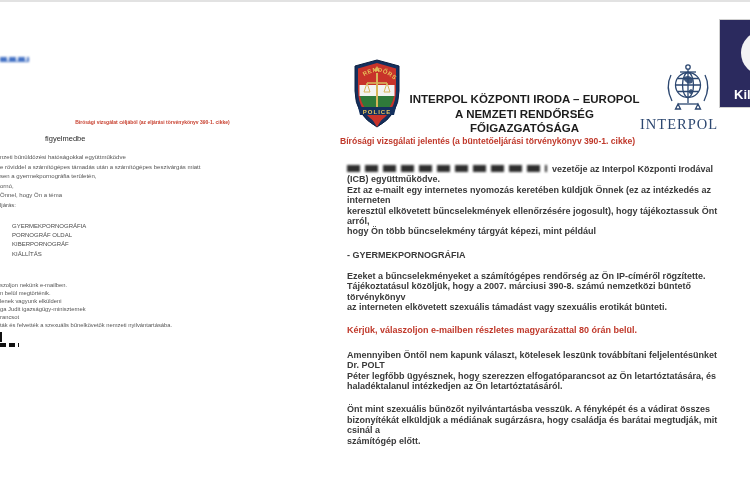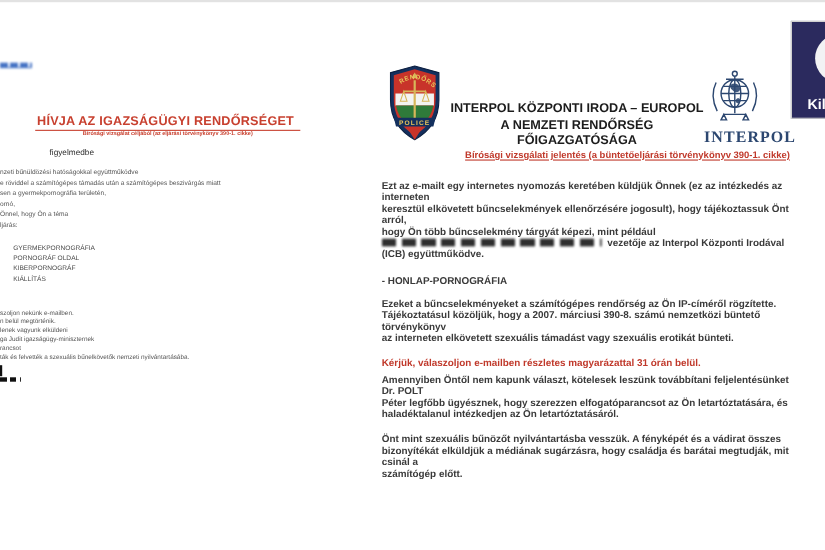--- a/index.html
+++ b/index.html
@@ -30,56 +30,53 @@
              font-size:5.8px; line-height:7.9px; color:#555; }
   .l-redact-v { position:absolute; left:0; top:330px; width:2px; height:10px; background:#111; filter:blur(0.6px); }
   .l-redact-h { position:absolute; left:0; top:341px; width:19px; height:4px;
                 background:repeating-linear-gradient(90deg,#111 0 6px,rgba(0,0,0,0) 6px 9px); filter:blur(0.7px); }
 
   
   .rdoc { position:absolute; left:340px; top:0; width:380px; height:500px; }
   .r-badge { position:absolute; left:12px; top:57px; width:50px; height:70px; }
   .r-title { position:absolute; left:62px; top:90px; width:245px; text-align:center;
              color:#1c1c1c; font-weight:700; font-size:11.5px; line-height:14.5px; }
-  .r-interpol { position:absolute; left:300px; top:57px; width:76px; text-align:left;font-weight:bold; }
+  .r-interpol { position:absolute; left:300px; top:57px; width:76px; text-align:right; }
   .r-interpol-word { color:#2c4770; font-size:14.5px; letter-spacing:1px;
                      font-family:"Liberation Serif", serif; margin-top:1px; }
-  .r-subtitle { position:absolute; left:0; top:134px; width:378px; text-align:right;
-                color:#c0392b; font-weight:700; font-size:8.6px;text-decoration:underline; }
+  .r-subtitle { position:absolute; left:0; top:134px; width:378px; text-align:left;
+                color:#c0392b; font-weight:700; font-size:8.6px; }
   .r-body { position:absolute; left:7px; top:162px; width:372px;
             font-size:9px; font-weight:700; line-height:10.4px; color:#3a3a3a; }
   .r-p2 { margin-bottom:0; }
   .r-list { margin-top:13px; }
   .r-list div { margin-bottom:10.5px; }
   .r-p4 { margin-top:1px; }
   .r-red { margin-top:13px; color:#c0392b; }
-  .r-p6 { margin-top:4px; }
+  .r-p6 { margin-top:14px; }
   .r-p7 { margin-top:13px; }
   .p1-smudge { width:200px; height:7px; vertical-align:baseline; margin-right:5px; }
 
   
   .exit-box { position:absolute; left:719px; top:17px; width:31px; height:89px;
               background:#2b2a5e; border-left:1px solid #cfcfcf; border-top:1px solid #cfcfcf;
               border-bottom:1px solid #cfcfcf; overflow:hidden; }
   .exit-glyph { position:absolute; left:21px; top:11px; width:44px; height:44px;
                 border-radius:50%; background:#f2f2f4; }
   .exit-label { position:absolute; left:14px; bottom:5px; color:#fff; font-weight:700;
                 font-size:13px; white-space:nowrap; }
 </style>
 </head>
 <body>
 
 <div class="stage">
 
   <div class="ldoc">
     <div class="l-link"></div>
 
-    <div class="l-head-wrap">
-      <span class="l-heading">HÍVJA AZ IGAZSÁGÜGYI RENDŐRSÉGET</span>
-    </div>
 
     <div class="l-sub">Bírósági vizsgálat céljából (az eljárási törvénykönyv 390-1. cikke)</div>
 
     <div class="l-salut">figyelmedbe</div>
 
     <div class="l-body">
       <div>nzeti bűnüldözési hatóságokkal együttműködve</div>
       <div>e röviddel a számítógépes támadás után a számítógépes beszivárgás miatt</div>
       <div>sen a gyermekpornográfia területén,</div>
       <div>ornó,</div>
@@ -149,36 +146,36 @@
           <path d="M18 45 l-2.5 5 h5 Z M38 45 l-2.5 5 h5 Z"></path>
         </g>
         <path d="M24 18 q4 -2 7 0 q3 3 1 6 q-4 2 -6 -1 q-3 -2 -2 -5 Z M31 30 q3 1 2 4 q-2 2 -4 0 q-1 -3 2 -4 Z" fill="#2c4770" opacity="0.9"></path>
       </svg>
       <div class="r-interpol-word">INTERPOL</div>
     </div>
 
     <div class="r-subtitle">Bírósági vizsgálati jelentés (a büntetőeljárási törvénykönyv 390-1. cikke)</div>
 
     <div class="r-body">
+      <div class="pre"><span class="smudge p1-smudge"></span><span>vezetője az Interpol Központi Irodával
+(ICB) együttműködve.</span></div>
+
       <div class="pre r-p2">Ezt az e-mailt egy internetes nyomozás keretében küldjük Önnek (ez az intézkedés az interneten
 keresztül elkövetett bűncselekmények ellenőrzésére jogosult), hogy tájékoztassuk Önt arról,
 hogy Ön több bűncselekmény tárgyát képezi, mint például</div>
 
-      <div class="pre"><span class="smudge p1-smudge"></span><span>vezetője az Interpol Központi Irodával
-(ICB) együttműködve.</span></div>
-
       <div class="r-list">
-        <div>- HONLAP-PORNOGRÁFIA</div>
+        <div>- GYERMEKPORNOGRÁFIA</div>
       </div>
 
       <div class="pre r-p4">Ezeket a bűncselekményeket a számítógépes rendőrség az Ön IP-címéről rögzítette.
 Tájékoztatásul közöljük, hogy a 2007. márciusi 390-8. számú nemzetközi büntető törvénykönyv
 az interneten elkövetett szexuális támadást vagy szexuális erotikát bünteti.</div>
 
-      <div class="r-red">Kérjük, válaszoljon e-mailben részletes magyarázattal 31 órán belül.</div>
+      <div class="r-red">Kérjük, válaszoljon e-mailben részletes magyarázattal 80 órán belül.</div>
 
       <div class="pre r-p6">Amennyiben Öntől nem kapunk választ, kötelesek leszünk továbbítani feljelentésünket Dr. POLT
 Péter legfőbb ügyésznek, hogy szerezzen elfogatóparancsot az Ön letartóztatására, és
 haladéktalanul intézkedjen az Ön letartóztatásáról.</div>
 
       <div class="pre r-p7">Önt mint szexuális bűnözőt nyilvántartásba vesszük. A fényképét és a vádirat összes
 bizonyítékát elküldjük a médiának sugárzásra, hogy családja és barátai megtudják, mit csinál a
 számítógép előtt.</div>
 
     </div>

